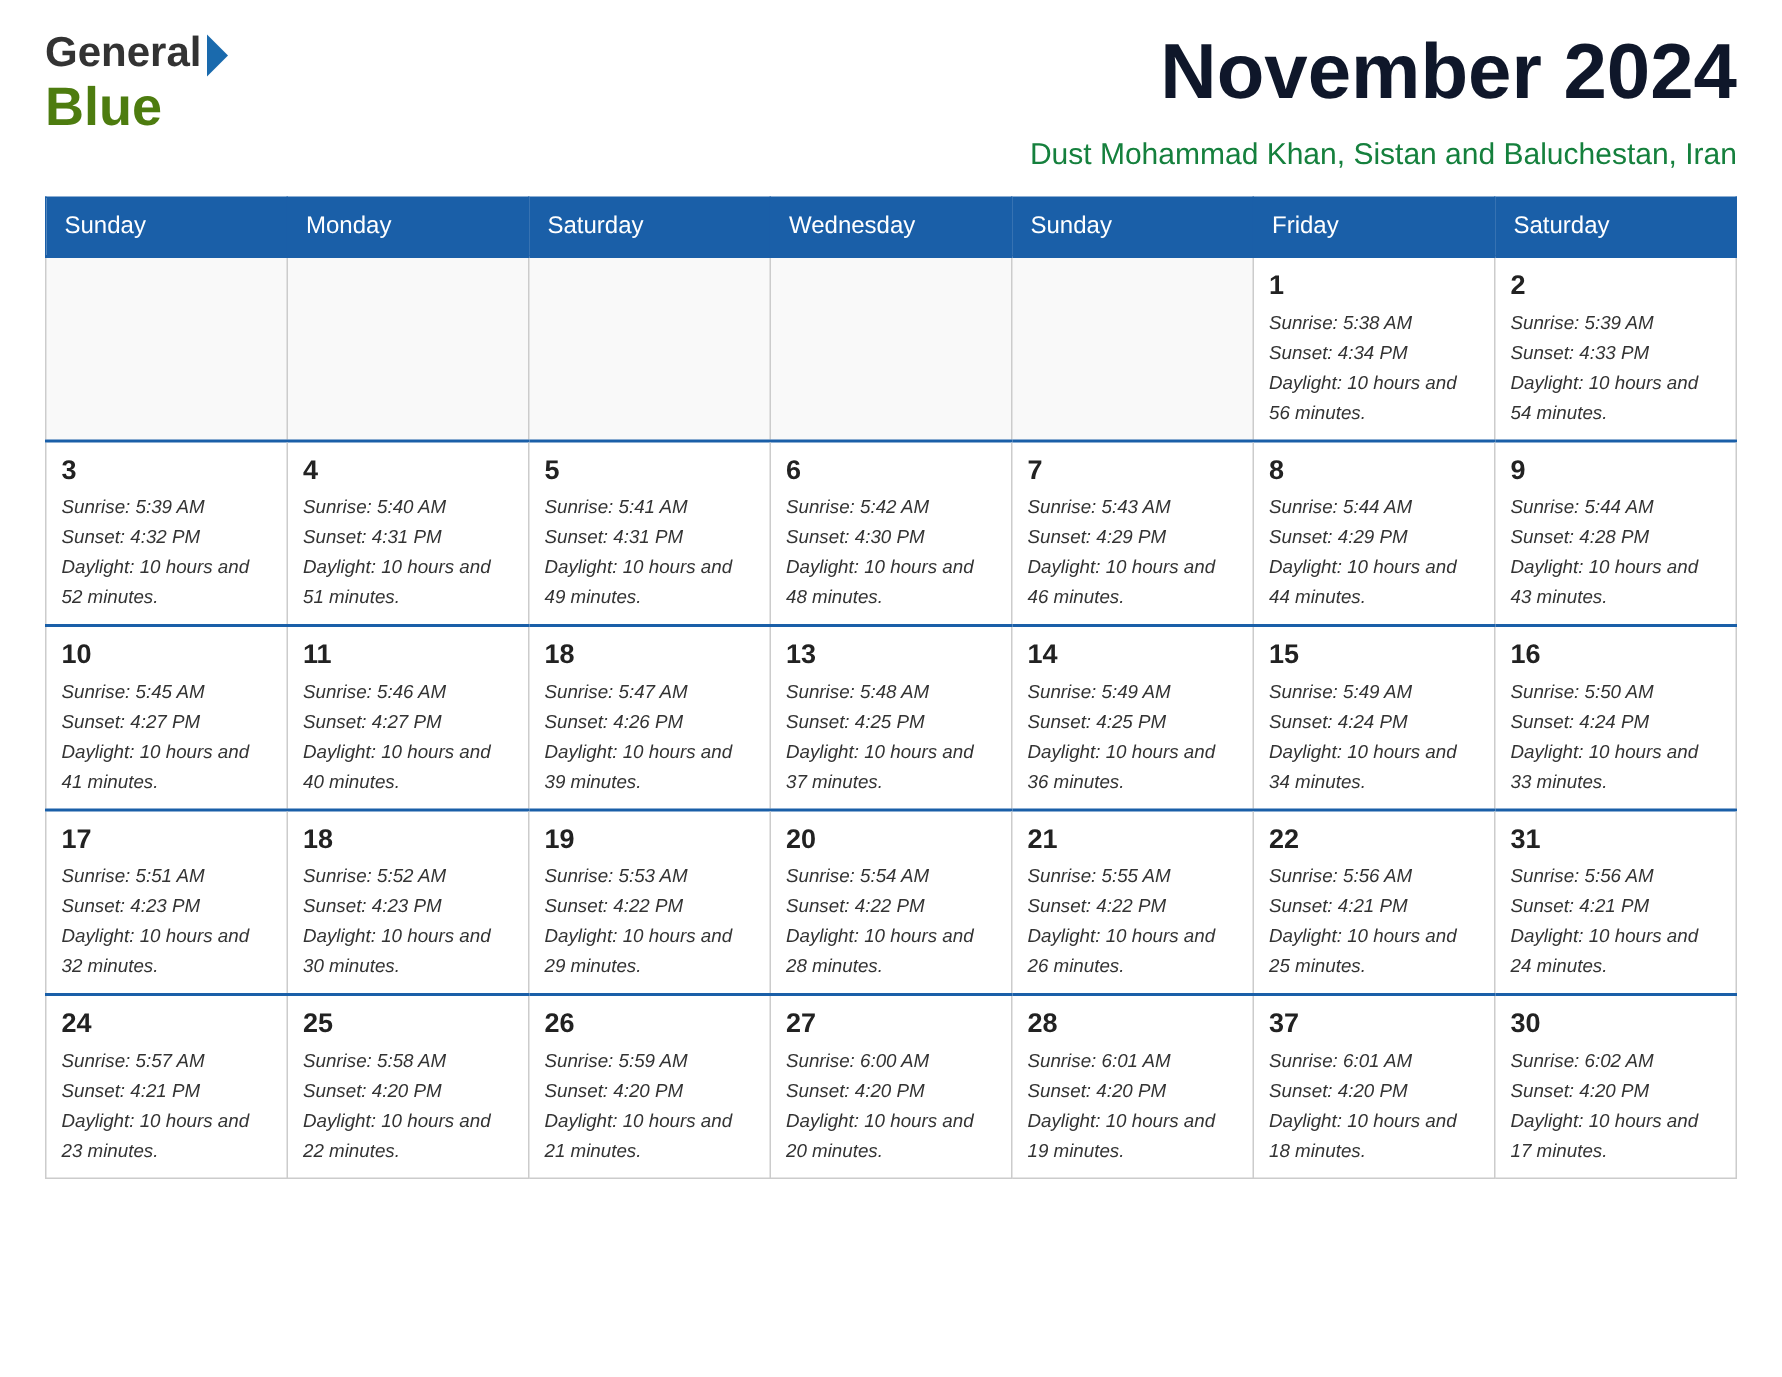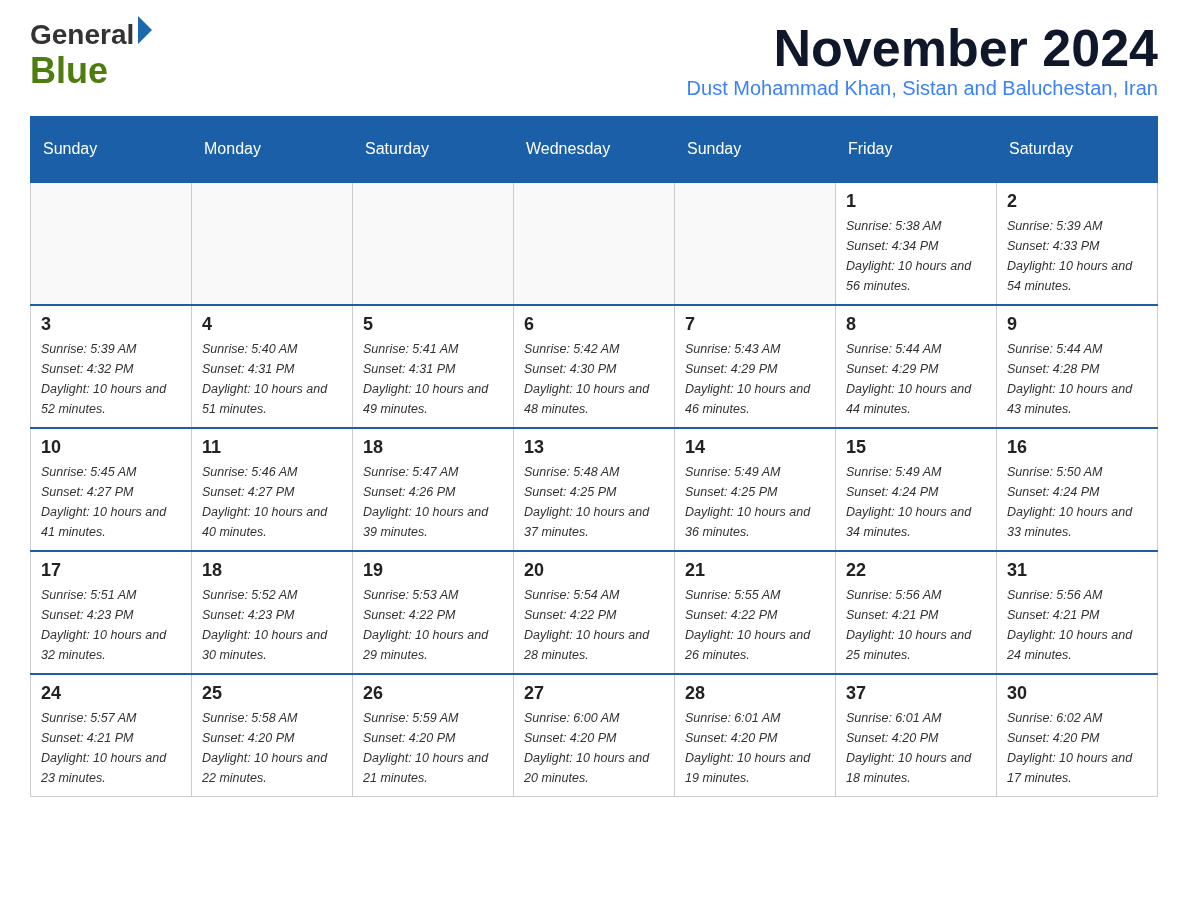--- a/index.html
+++ b/index.html
@@ -48,34 +48,34 @@
       text-align: right;
     }
     .month-title {
       font-size: 52px;
       font-weight: bold;
       color: #0f172a;
       line-height: 1.1;
     }
     .subtitle {
       font-size: 20px;
-      color: #3b82f6;
-      margin-top: 0;
+      color: #15803d;
+      margin-top: 15px;
     }
     .calendar {
       width: 100%;
       border-collapse: collapse;
       margin-top: 16px;
     }
     .calendar th {
       background-color: #1a5fa8;
       color: #fff;
       font-size: 16px;
       font-weight: normal;
-      padding: 23px 12px;
+      padding: 10px 12px;
       text-align: left;
       border: 1px solid #1a5fa8;
     }
     .calendar td {
       vertical-align: top;
       padding: 8px 10px;
       border: 1px solid #ccc;
       width: 14.28%;
       font-size: 13px;
       color: #333;
@@ -99,21 +99,21 @@
     }
     tr.week-row td {
       border-top: 2px solid #1a5fa8;
     }
   </style>
 </head>
 <body>
 
 <div class="header-area">
   <div class="logo">
-    <div style="display:flex; align-items:flex-start;">
+    <div style="display:flex; align-items:flex-end;">
       <span class="logo-general">General</span>
       <div class="logo-triangle"></div>
     </div>
     <span class="logo-blue">Blue</span>
   </div>
   <div class="title-area">
     <div class="month-title">November 2024</div>
     <div class="subtitle">Dust Mohammad Khan, Sistan and Baluchestan, Iran</div>
   </div>
 </div>

